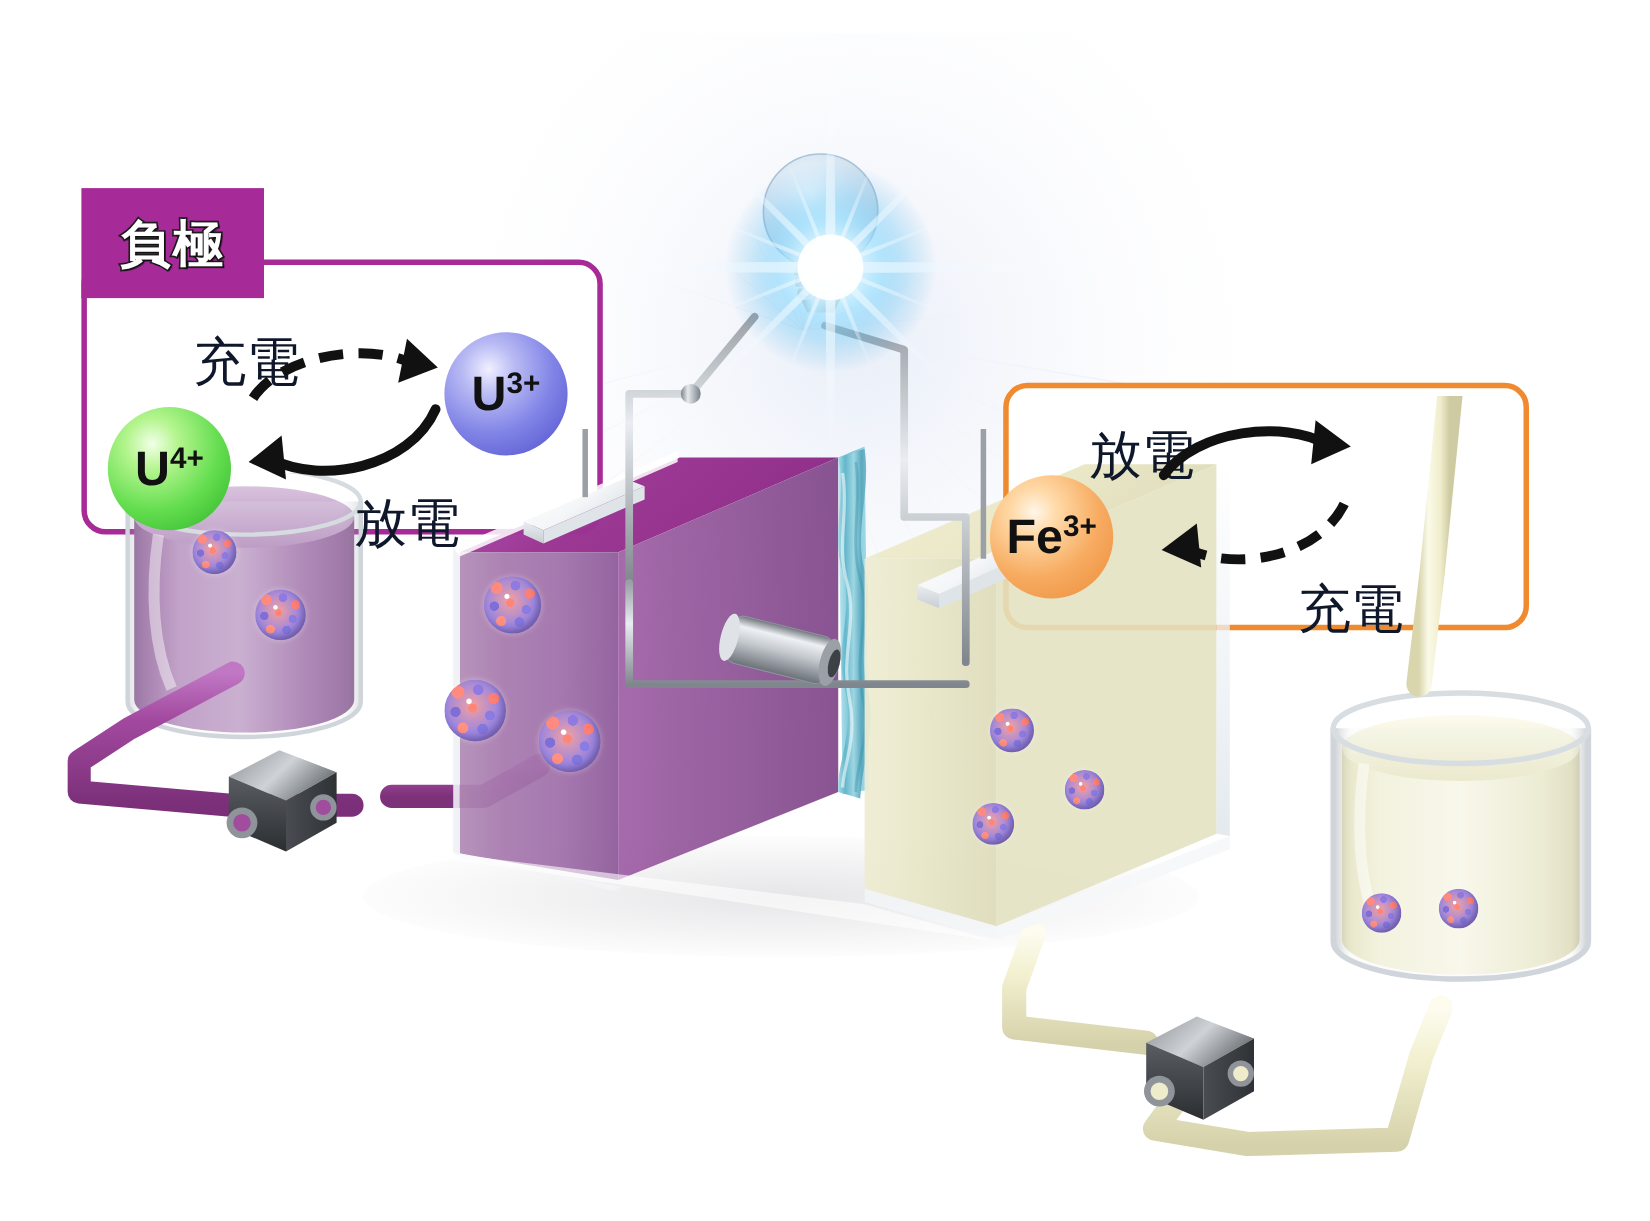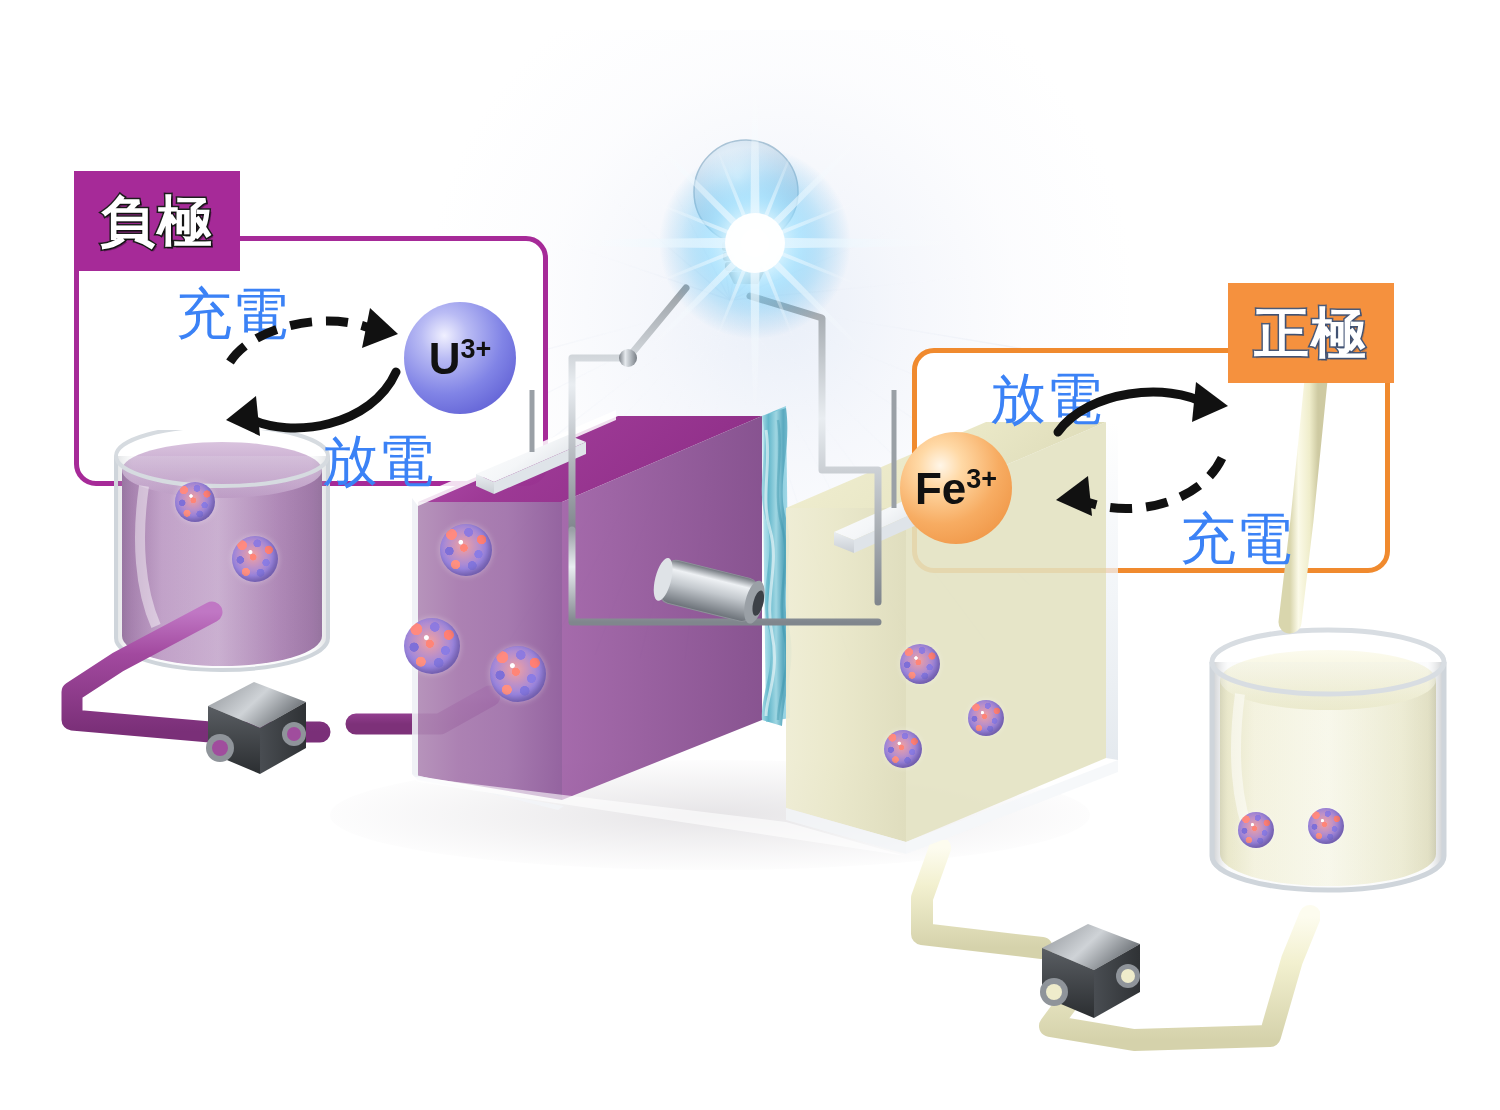--- a/index.html
+++ b/index.html
@@ -25,43 +25,43 @@
 
   
   .callout{position:absolute;background:#ffffff;border-radius:22px;box-sizing:border-box;}
   .callout.neg{left:74px;top:236px;width:474px;height:250px;border:5px solid #a62a98;}
   .callout.pos{left:912px;top:348px;width:478px;height:225px;border:5px solid #f08a2e;}
 
   .tagbox{position:absolute;display:flex;align-items:center;justify-content:center;z-index:6;}
   .tagbox.neg{left:74px;top:171px;width:166px;height:100px;background:#a62a98;}
   .tagbox.pos{left:1228px;top:283px;width:166px;height:100px;background:#f5913e;}
   .tagtext{
-    font-size:55px;font-weight:bold;line-height:1;letter-spacing:2px;
+    font-size:46px;font-weight:bold;line-height:1;letter-spacing:2px;
     font-family:"DejaVu Sans","Liberation Sans",sans-serif;
     color:#ffffff;
   }
   .tagtext.neg{-webkit-text-stroke:3px #1d1d1d;paint-order:stroke fill;text-shadow:2px 2px 0 rgba(0,0,0,.35);}
   .tagtext.pos{-webkit-text-stroke:3px #4a5a78;paint-order:stroke fill;text-shadow:2px 2px 0 rgba(40,60,100,.25);}
 
   
   .ion{position:absolute;border-radius:50%;display:flex;align-items:center;justify-content:center;z-index:7;}
   .ion span{font-size:44px;font-weight:bold;color:#111;letter-spacing:0px;line-height:1;}
   .ion span sup{font-size:27px;vertical-align:super;font-weight:bold;}
 
   .ion.u4{left:98px;top:370px;width:112px;height:112px;
     background:radial-gradient(circle at 36% 30%,#f2ffe8 0%,#b4f58e 22%,#62dd4e 58%,#3fbf34 86%,#2f9f2b 100%);}
   .ion.u3{left:404px;top:302px;width:112px;height:112px;
     background:radial-gradient(circle at 36% 30%,#f0f0ff 0%,#b9bbf4 22%,#8184e6 55%,#5f5fd4 85%,#4a48c0 100%);}
   .ion.fe3{left:900px;top:432px;width:112px;height:112px;
     background:radial-gradient(circle at 36% 30%,#fff6e8 0%,#ffd9a6 20%,#f7ac62 55%,#ef9545 86%,#e3863a 100%);}
   .ion.fe2{left:1236px;top:396px;width:118px;height:118px;
     background:radial-gradient(circle at 38% 28%,#ffffe0 0%,#fffb8a 20%,#fff200 52%,#ffe600 85%,#f5d800 100%);}
 
-  .cl-label{position:absolute;font-size:56px;font-weight:normal;color:#3b82f6;white-space:nowrap;z-index:7;
-    font-family:"DejaVu Sans","Liberation Sans",sans-serif;}
+  .cl-label{position:absolute;font-size:48px;font-weight:normal;color:#0f172a;white-space:nowrap;z-index:7;
+    font-family:"DejaVu Sans","Liberation Sans",sans-serif;margin-top:20px;}
 
   .arrow-svg{position:absolute;z-index:7;}
 
   
   .cell-layer{position:absolute;}
 
   .shadow-soft{position:absolute;border-radius:50%;background:radial-gradient(ellipse,rgba(90,80,95,.30) 0%,rgba(120,110,125,.10) 55%,rgba(255,255,255,0) 78%);pointer-events:none;}
 
   
   .tank{position:absolute;}
@@ -503,28 +503,28 @@
 
   <svg class="arrow-svg" style="left:212px;top:300px;width:200px;height:160px;" viewBox="0 0 200 160">
     <path d="M18,62 C44,22 126,10 166,32" stroke="#111" stroke-width="9" fill="none" stroke-linecap="butt" stroke-dasharray="22 14"></path>
     <path d="M158,8 L186,34 L150,48 Z" fill="#111"></path>
   </svg>
   <svg class="arrow-svg" style="left:212px;top:356px;width:200px;height:130px;" viewBox="0 0 200 130">
     <path d="M184,16 C160,70 80,84 36,62" stroke="#111" stroke-width="9" fill="none" stroke-linecap="round"></path>
     <path d="M44,40 L14,64 L48,80 Z" fill="#111"></path>
   </svg>
 
+  <div class="ion u4">
+    <span><span>U</span><sup>4+</sup></span>
+  </div>
   <div class="ion u3">
     <span><span>U</span><sup>3+</sup></span>
   </div>
 
   <div class="callout pos"></div>
-  <div class="tagbox pos">
-    <span class="tagtext pos">正極</span>
-  </div>
 
   <div class="cl-label" style="left:990px;top:362px;">放電</div>
   <div class="cl-label" style="left:1180px;top:502px;">充電</div>
 
   <svg class="arrow-svg" style="left:1046px;top:380px;width:190px;height:120px;" viewBox="0 0 190 120">
     <path d="M12,52 C42,10 122,2 160,24" stroke="#111" stroke-width="9" fill="none" stroke-linecap="round"></path>
     <path d="M150,2 L182,26 L146,42 Z" fill="#111"></path>
   </svg>
   <svg class="arrow-svg" style="left:1046px;top:440px;width:190px;height:120px;" viewBox="0 0 190 120">
     <path d="M176,18 C152,68 74,80 32,58" stroke="#111" stroke-width="9" fill="none" stroke-dasharray="22 14"></path>

